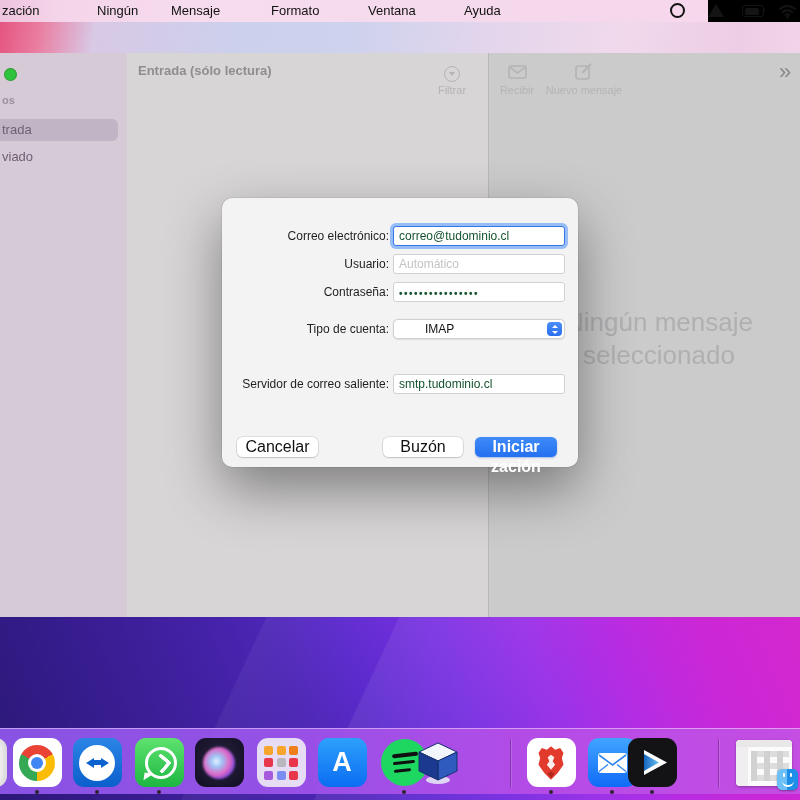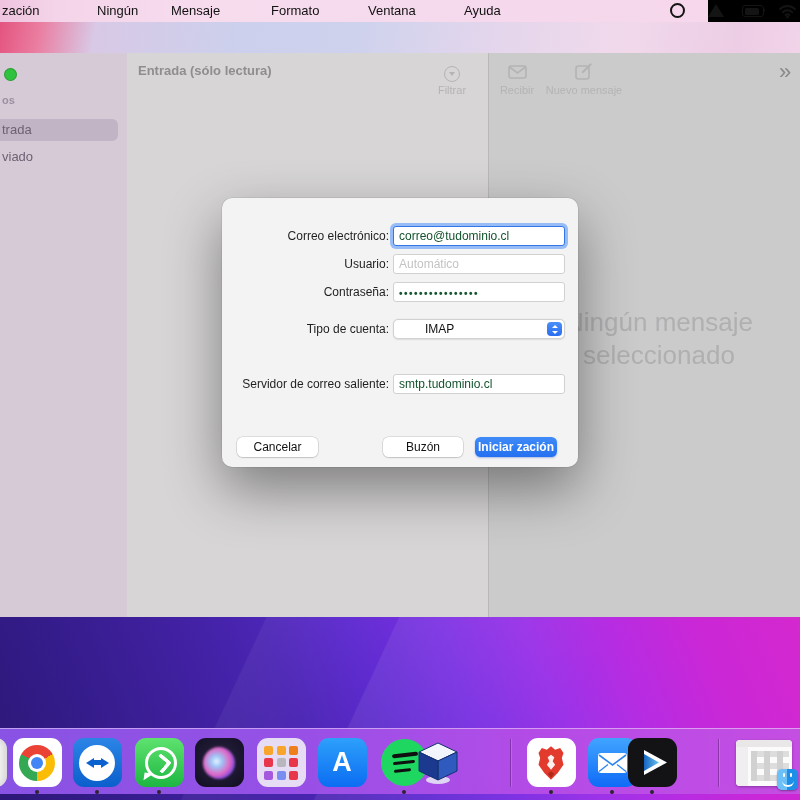--- a/index.html
+++ b/index.html
@@ -61,21 +61,21 @@
   .dselect{position:absolute;left:171px;top:0;width:172px;height:20px;box-sizing:border-box;background:#fff;
     border:1px solid #d2d1d1;border-radius:5px;box-shadow:0 0.5px 1.5px rgba(0,0,0,0.1);font-size:12px;color:#111;}
   .dselect .sel-text{position:absolute;left:24px;top:0;line-height:19px;margin-left:7px;}
   .stepper{position:absolute;right:2px;top:2px;width:15px;height:14px;border-radius:4px;
     background:linear-gradient(#4a8ef8,#2a6ef0);}
   .stepper .up{position:absolute;left:4.5px;top:2.5px;width:0;height:0;
     border-left:3px solid transparent;border-right:3px solid transparent;border-bottom:3.5px solid #fff;}
   .stepper .down{position:absolute;left:4.5px;bottom:2.5px;width:0;height:0;
     border-left:3px solid transparent;border-right:3px solid transparent;border-top:3.5px solid #fff;}
   .dbtn{position:absolute;top:0;height:20px;border-radius:5.5px;border:none;font-family:"Liberation Sans",sans-serif;
-    font-size:12px;line-height:20px;text-align:center;padding:0;cursor:default;}
+    font-size:16px;line-height:20px;text-align:center;padding:0;cursor:default;}
   .dbtn.plain{background:#fff;color:#111;box-shadow:0 0 0 0.5px rgba(0,0,0,0.18),0 1px 1.5px rgba(0,0,0,0.12);}
   .dbtn.primary{background:linear-gradient(#3f8bf8,#2470f0);color:#fff;font-weight:bold;
     box-shadow:0 1px 2px rgba(20,80,200,0.35);}
 
   
   #dock{left:-20px;top:728px;width:840px;height:66px;border-radius:16px;
     background:linear-gradient(90deg,rgba(143,88,236,0.93) 0%,rgba(155,84,234,0.93) 35%,rgba(181,77,230,0.95) 65%,rgba(197,80,227,0.95) 100%);
     border-top:1px solid rgba(255,255,255,0.45);box-sizing:border-box;z-index:5;}
   .dk{position:absolute;top:9px;width:49px;height:49px;border-radius:11px;}
   .dk-divider{position:absolute;top:10px;width:1px;height:48px;background:rgba(50,10,70,0.35);box-shadow:1px 0 0 rgba(255,255,255,0.15);}

